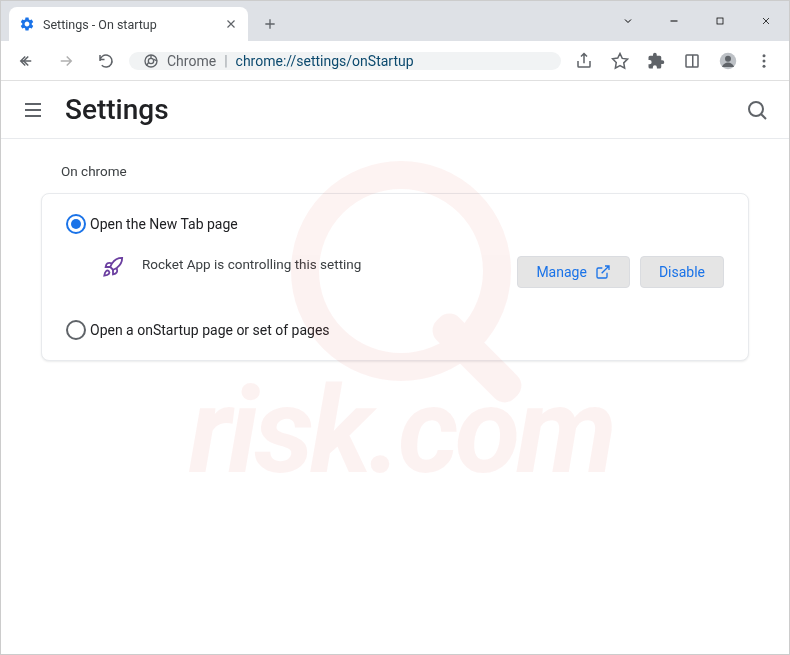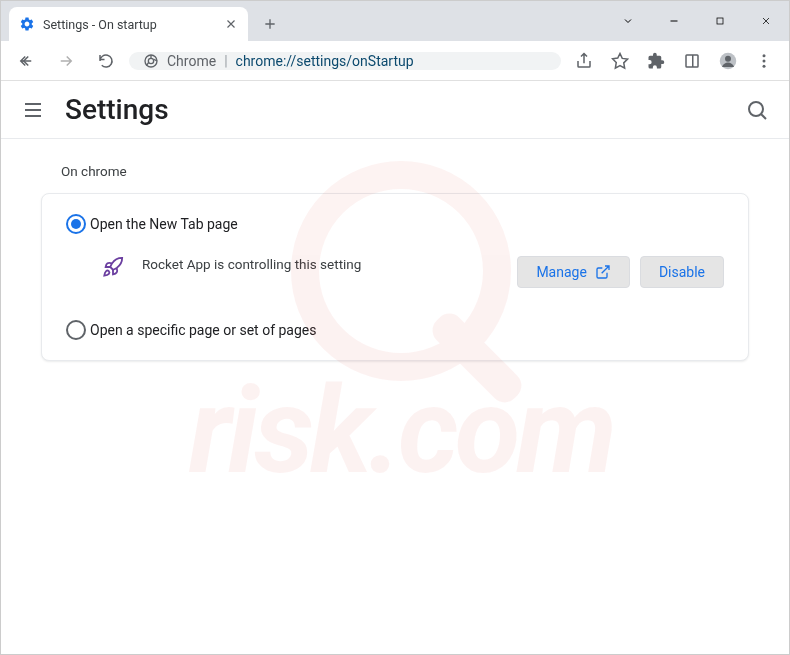--- a/index.html
+++ b/index.html
@@ -199,16 +199,16 @@
               <path d="M18 13v6a2 2 0 01-2 2H5a2 2 0 01-2-2V8a2 2 0 012-2h6M15 3h6v6M10 14L21 3"></path>
             </svg>
         </button>
         <button class="pill-btn">
           <span>Disable</span>
         </button>
       </div>
     </div>
     <div class="option-row">
       <div class="radio"></div>
-      <div class="option-label">Open a specific page or set of pages</div>
+      <div class="option-label">Open a onStartup page or set of pages</div>
     </div>
   </div>
 </div>
 
 </body></html>

